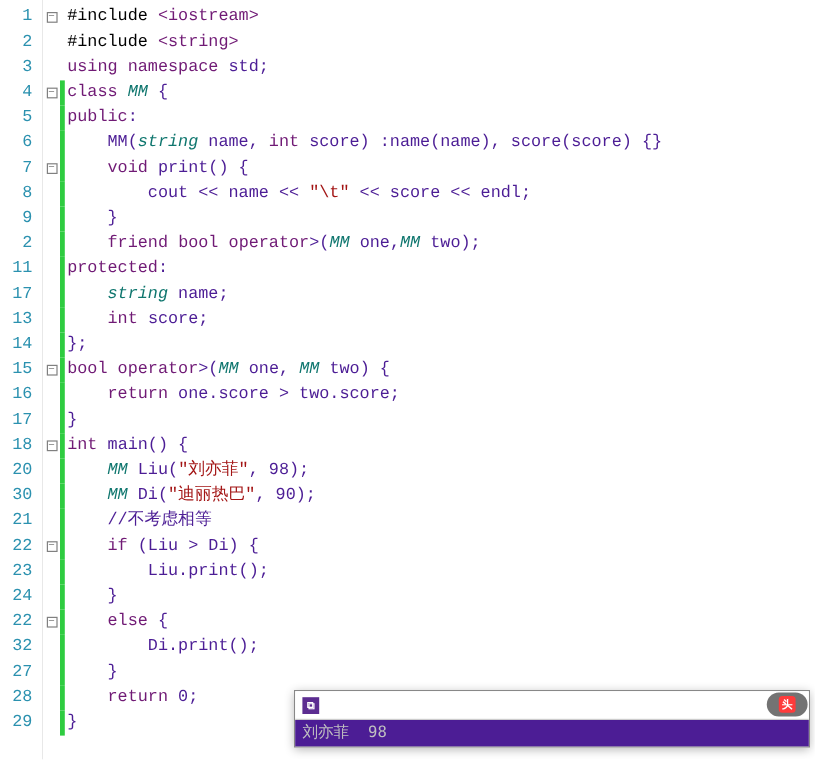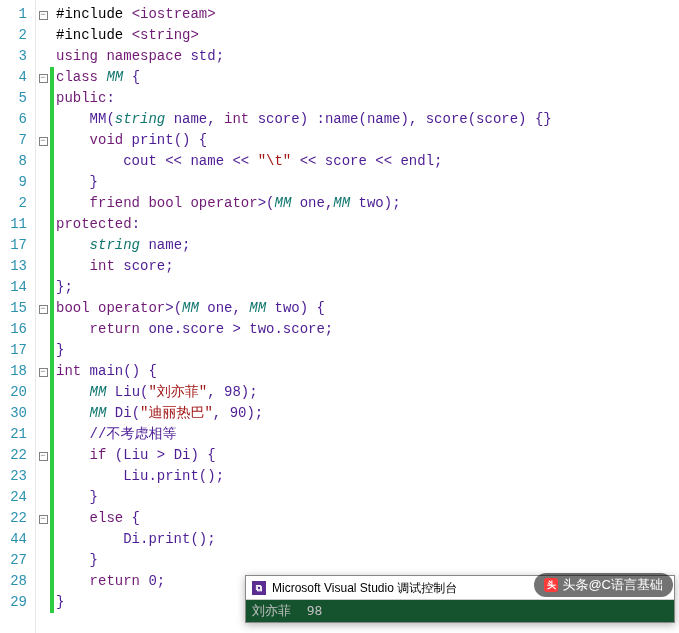--- a/index.html
+++ b/index.html
@@ -101,21 +101,21 @@
     width: 14px;
     height: 14px;
     background: #5c2d91;
     color: #fff;
     font-size: 9px;
     text-align: center;
     line-height: 14px;
     font-weight: bold;
   }
   .console-body {
-    background: #14532d;
+    background: #4c1d95;
     color: #c0c0c0;
     font-family: Consolas, monospace;
     font-size: 13px;
     padding: 2px 6px;
     height: 22px;
     line-height: 18px;
     white-space: pre;
   }
   .watermark {
     position: absolute;
@@ -166,21 +166,21 @@
       <div class="ln">16</div>
       <div class="ln">17</div>
       <div class="ln">18</div>
       <div class="ln">20</div>
       <div class="ln">30</div>
       <div class="ln">21</div>
       <div class="ln">22</div>
       <div class="ln">23</div>
       <div class="ln">24</div>
       <div class="ln">22</div>
-      <div class="ln">44</div>
+      <div class="ln">32</div>
       <div class="ln">27</div>
       <div class="ln">28</div>
       <div class="ln">29</div>
     </div>
   <div class="fold-col" id="foldcol">
       <div class="fc"><span class="box">−</span></div>
       <div class="fc"></div>
       <div class="fc"></div>
       <div class="fc"><span class="box">−</span></div>
       <div class="fc"></div>
@@ -239,21 +239,19 @@
       <div class="cc green"></div>
       <div class="cc green"></div>
       <div class="cc green"></div>
     </div>
   <div class="code" id="code"><div class="line"><span class="pp">#include </span><span class="kw">&lt;iostream&gt;</span></div><div class="line"><span class="pp">#include </span><span class="kw">&lt;string&gt;</span></div><div class="line"><span class="kw">using</span><span class="txt"> </span><span class="kw">namespace</span><span class="txt"> std;</span></div><div class="line"><span class="kw">class</span><span class="txt"> </span><span class="ty">MM</span><span class="txt"> {</span></div><div class="line"><span class="kw">public</span><span class="txt">:</span></div><div class="line"><span class="txt">    MM(</span><span class="ty">string</span><span class="txt"> name, </span><span class="kw">int</span><span class="txt"> score) :name(name), score(score) {}</span></div><div class="line"><span class="txt">    </span><span class="kw">void</span><span class="txt"> print() {</span></div><div class="line"><span class="txt">        cout &lt;&lt; name &lt;&lt; </span><span class="str">"\t"</span><span class="txt"> &lt;&lt; score &lt;&lt; endl;</span></div><div class="line"><span class="txt">    }</span></div><div class="line"><span class="txt">    </span><span class="kw">friend</span><span class="txt"> </span><span class="kw">bool</span><span class="txt"> </span><span class="kw">operator</span><span class="txt">&gt;(</span><span class="ty">MM</span><span class="txt"> one,</span><span class="ty">MM</span><span class="txt"> two);</span></div><div class="line"><span class="kw">protected</span><span class="txt">:</span></div><div class="line"><span class="txt">    </span><span class="ty">string</span><span class="txt"> name;</span></div><div class="line"><span class="txt">    </span><span class="kw">int</span><span class="txt"> score;</span></div><div class="line"><span class="txt">};</span></div><div class="line"><span class="kw">bool</span><span class="txt"> </span><span class="kw">operator</span><span class="txt">&gt;(</span><span class="ty">MM</span><span class="txt"> one, </span><span class="ty">MM</span><span class="txt"> two) {</span></div><div class="line"><span class="txt">    </span><span class="kw">return</span><span class="txt"> one.score &gt; two.score;</span></div><div class="line"><span class="txt">}</span></div><div class="line"><span class="kw">int</span><span class="txt"> main() {</span></div><div class="line"><span class="txt">    </span><span class="ty">MM</span><span class="txt"> Liu(</span><span class="str">"刘亦菲"</span><span class="txt">, 98);</span></div><div class="line"><span class="txt">    </span><span class="ty">MM</span><span class="txt"> Di(</span><span class="str">"迪丽热巴"</span><span class="txt">, 90);</span></div><div class="line"><span class="txt">    </span><span class="cm">//不考虑相等</span></div><div class="line"><span class="txt">    </span><span class="kw">if</span><span class="txt"> (Liu &gt; Di) {</span></div><div class="line"><span class="txt">        Liu.print();</span></div><div class="line"><span class="txt">    }</span></div><div class="line"><span class="txt">    </span><span class="kw">else</span><span class="txt"> {</span></div><div class="line"><span class="txt">        Di.print();</span></div><div class="line"><span class="txt">    }</span></div><div class="line"><span class="txt">    </span><span class="kw">return</span><span class="txt"> 0;</span></div><div class="line"><span class="txt">}</span></div></div>
 </div>
 
 <div class="console-window">
   <div class="console-title">
     <span class="vs-icon">⧉</span>
-    <span>Microsoft Visual Studio 调试控制台</span>
   </div>
   <div class="console-body">刘亦菲  98</div>
 </div>
 
 <div class="watermark">
   <span class="logo">头</span>
-  <span>头条@C语言基础</span>
 </div>
 
 </body></html>

